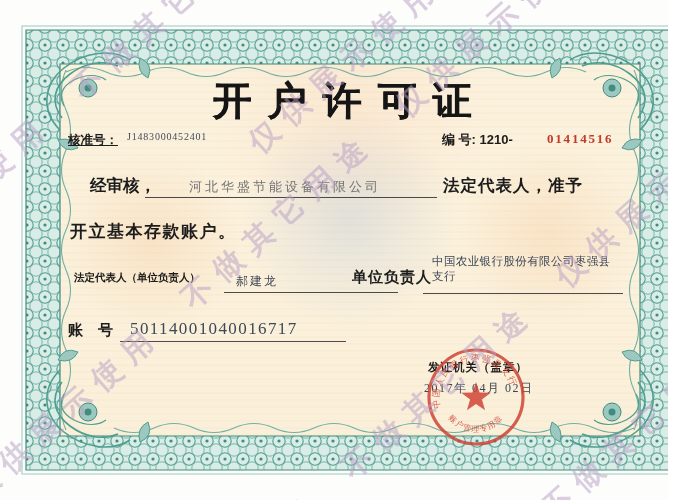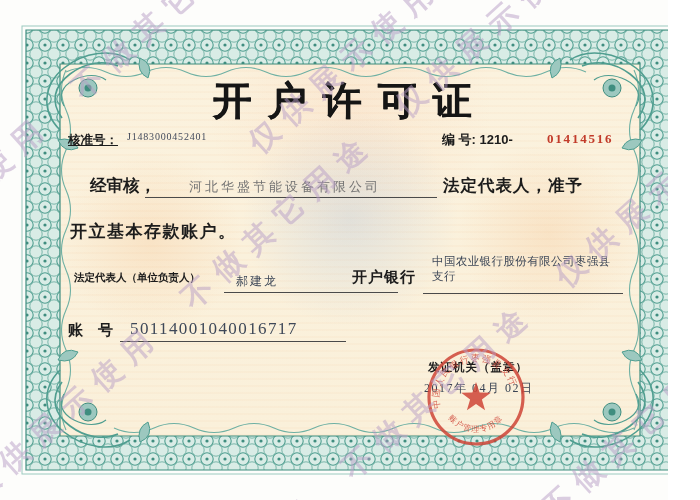--- a/index.html
+++ b/index.html
@@ -124,21 +124,21 @@
     </div>
     <span id="review-suffix" class="lbl">法定代表人，准予</span>
 
     <span id="open-line" class="lbl">开立基本存款账户。</span>
 
     <span id="rep-label" class="lbl">法定代表人（单位负责人）</span>
     <div id="rep-underline">
       <span id="rep-name" class="val">郝建龙</span>
     </div>
 
-    <span id="bank-label" class="lbl">开户银行</span>
+    <span id="bank-label" class="lbl">单位负责人</span>
     <div id="bank-underline">
       <span id="bank-line1">中国农业银行股份有限公司枣强县</span>
       <span id="bank-line2">支行</span>
     </div>
 
     <span id="account-label" class="lbl">账　号</span>
     <div id="account-underline">
       <span id="account-value" class="val">50114001040016717</span>
     </div>
 

